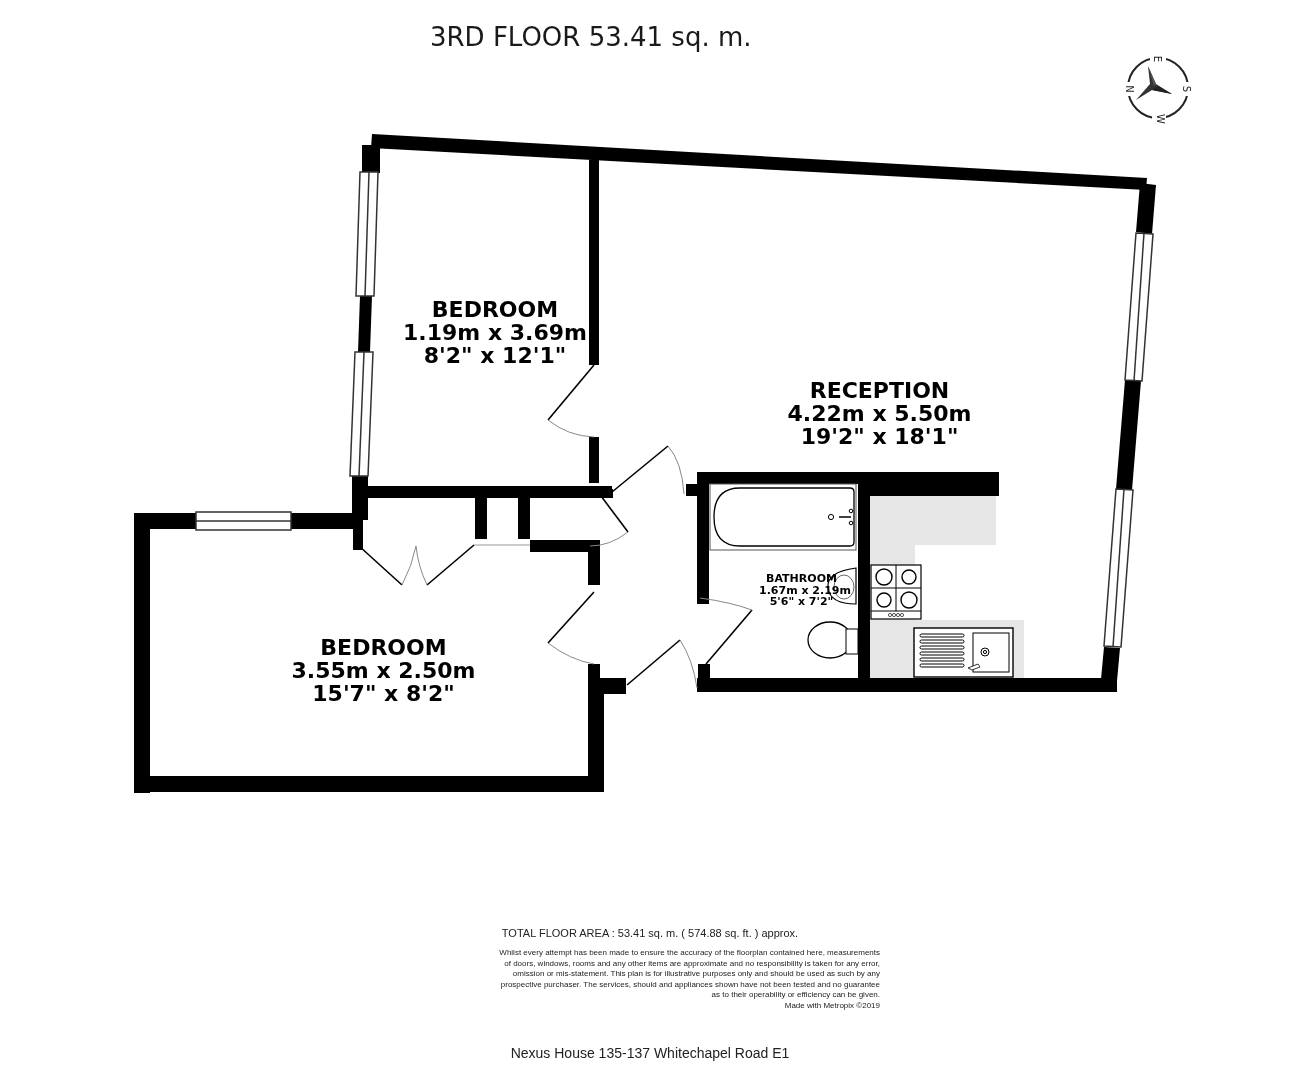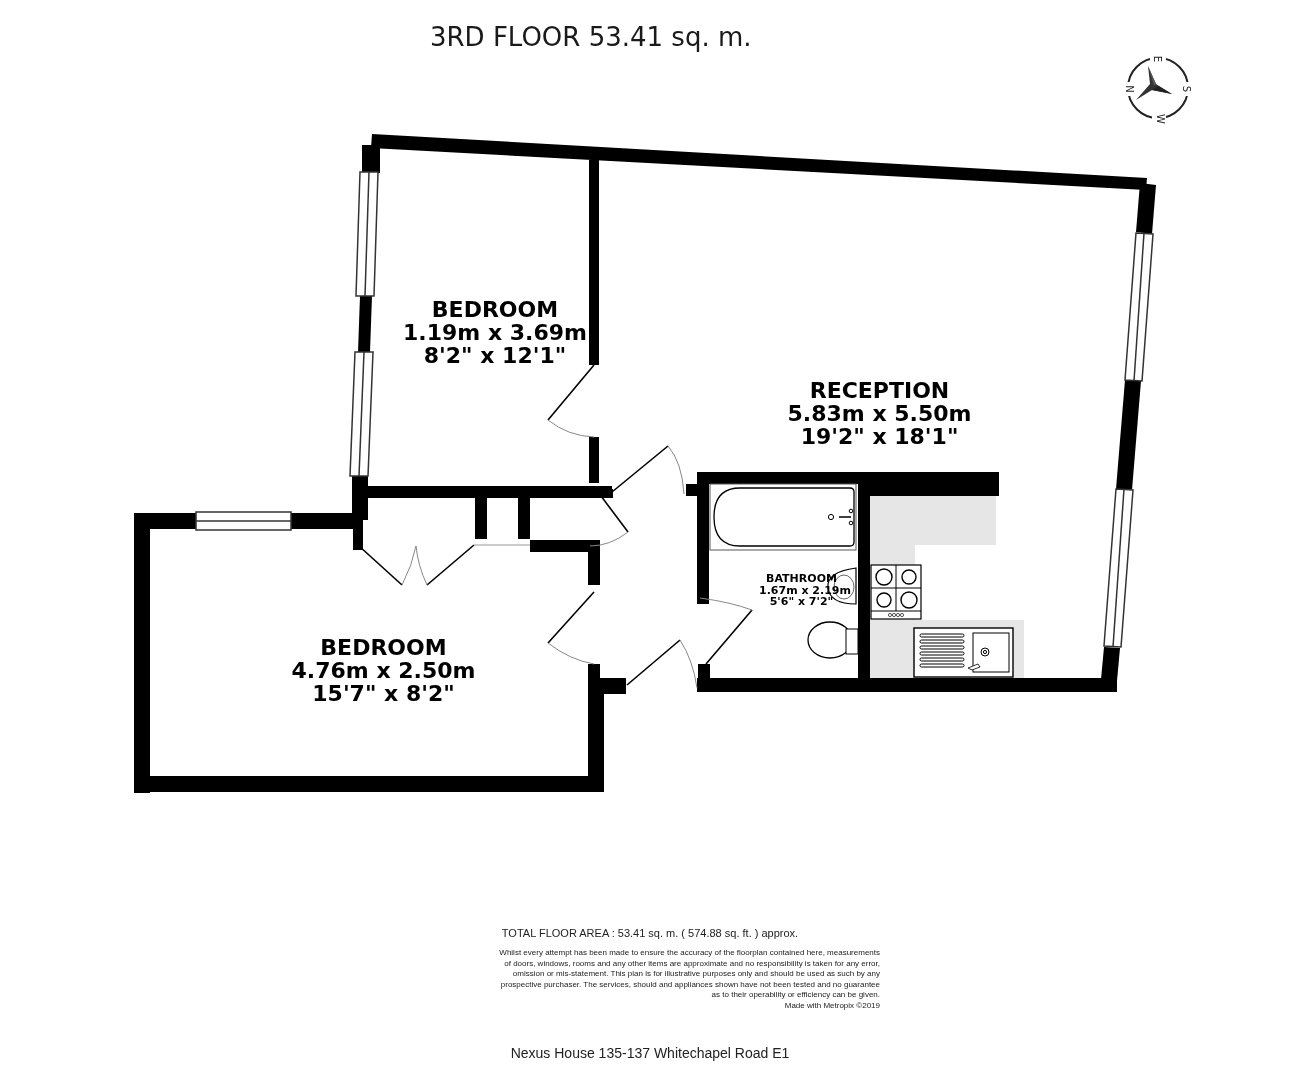--- a/index.html
+++ b/index.html
@@ -193,27 +193,27 @@
 </svg>
 
 <div class="room-label big" style="left:372px; top:298px; width:215px;">
   <div>BEDROOM</div>
   <div>1.19m x 3.69m</div>
   <div>8'2" x 12'1"</div>
 </div>
 
 <div class="room-label big" style="left:748px; top:354px; width:232px;margin-top:25px;">
   <div>RECEPTION</div>
-  <div>5.83m x 5.50m</div>
+  <div>4.22m x 5.50m</div>
   <div>19'2" x 18'1"</div>
 </div>
 
 <div class="room-label big" style="left:254px; top:636px; width:228px;">
   <div>BEDROOM</div>
-  <div>4.76m x 2.50m</div>
+  <div>3.55m x 2.50m</div>
   <div>15'7" x 8'2"</div>
 </div>
 
 <div class="room-label small" style="left:728px; top:573px; width:116px;">
   <div>BATHROOM</div>
   <div>1.67m x 2.19m</div>
   <div>5'6" x 7'2"</div>
 </div>
 
 <div class="footer" style="top:927px;">

